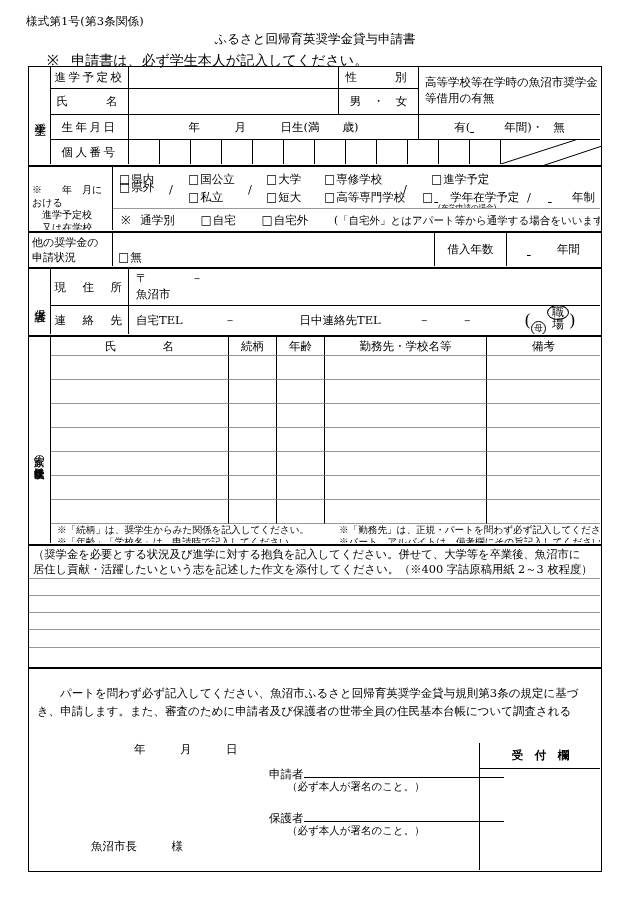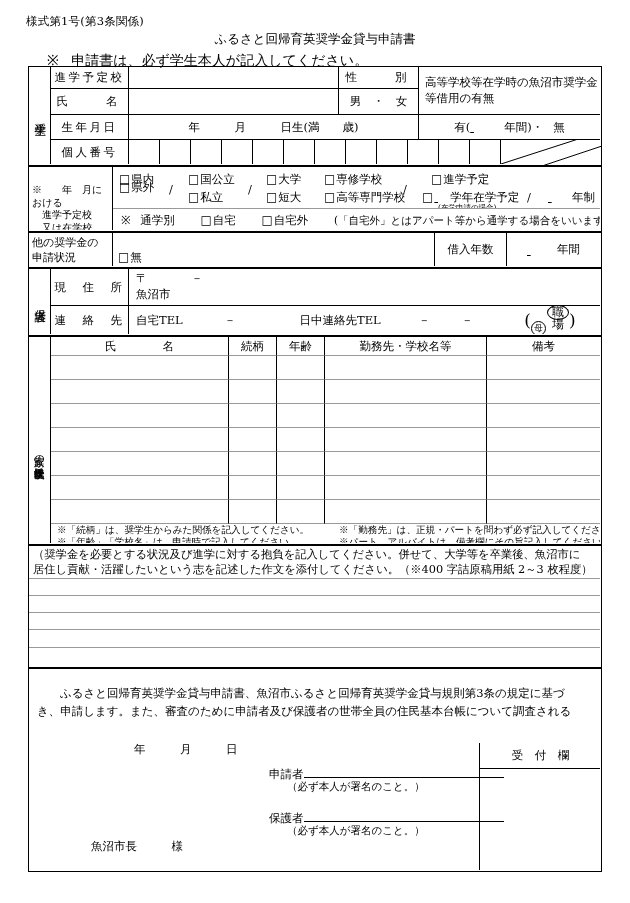--- a/index.html
+++ b/index.html
@@ -390,38 +390,38 @@
     </div>
     <div class="cell bb-light" style="left:0; top:33px; width:571px; height:17px;"></div>
     <div class="cell bb-light" style="left:0; top:50px; width:571px; height:17px;"></div>
     <div class="cell bb-light" style="left:0; top:67px; width:571px; height:17px;"></div>
     <div class="cell bb-light" style="left:0; top:84px; width:571px; height:18px;"></div>
     <div class="cell" style="left:0; top:102px; width:571px; height:18px;"></div>
   </div>
 
   <div class="frame" style="left:28px; top:668px; width:574px; height:204px;">
     <div style="position:absolute; left:8px; top:16px; font-size:11.5px; line-height:1.55; white-space:nowrap;">
-      <div>　　ふるさと回帰育英奨学金貸与申請書、魚沼市ふるさと回帰育英奨学金貸与規則第3条の規定に基づ</div>
+      <div>　　パートを問わず必ず記入してください、魚沼市ふるさと回帰育英奨学金貸与規則第3条の規定に基づ</div>
       <div>き、申請します。また、審査のために申請者及び保護者の世帯全員の住民基本台帳について調査される</div>
     </div>
     <div style="position:absolute; left:105px; top:73px; font-size:11.5px;">年　　　月　　　日</div>
 
     <div style="position:absolute; left:240px; top:96px; font-size:11.5px; white-space:nowrap;">
       <span>申請者</span><span class="sig-line" style="width:200px"></span>
     </div>
     <div style="position:absolute; left:258px; top:111px; font-size:10.5px;">（必ず本人が署名のこと。）</div>
 
     <div style="position:absolute; left:240px; top:140px; font-size:11.5px; white-space:nowrap;">
       <span>保護者</span><span class="sig-line" style="width:200px"></span>
     </div>
     <div style="position:absolute; left:258px; top:155px; font-size:10.5px;">（必ず本人が署名のこと。）</div>
 
     <div style="position:absolute; left:62px; top:170px; font-size:11.5px;">魚沼市長　　　様</div>
 
-    <div class="cell bl" style="left:450px; top:74px; width:121px; height:127px;">
+    <div class="cell bl" style="left:450px; top:74px; width:121px; height:127px;font-weight:bold;">
       <div class="cell bb" style="left:0; top:0; width:121px; height:26px;">
         <div class="lbl">受　付　欄</div>
       </div>
       <div class="cell" style="left:0; top:26px; width:121px; height:101px;"></div>
     </div>
   </div>
 
 </div>
 
 </body></html>

